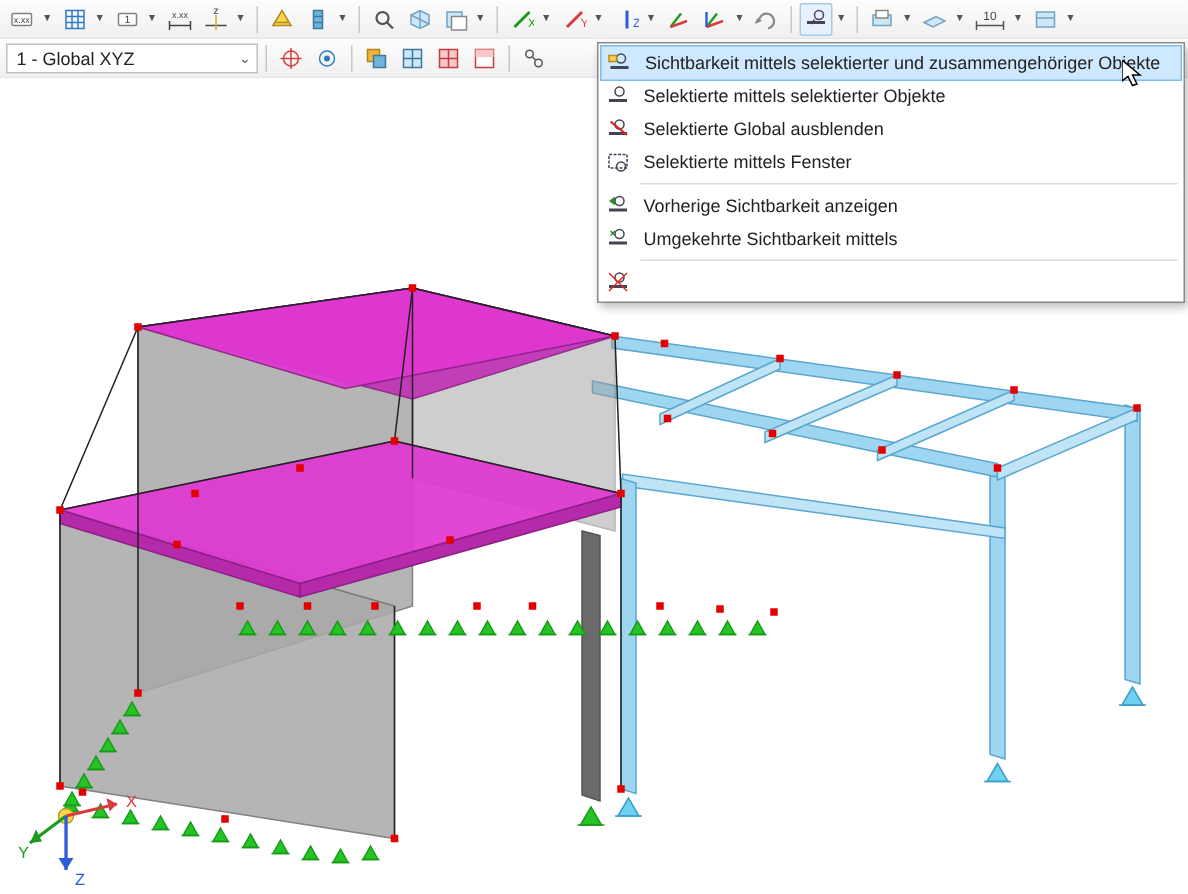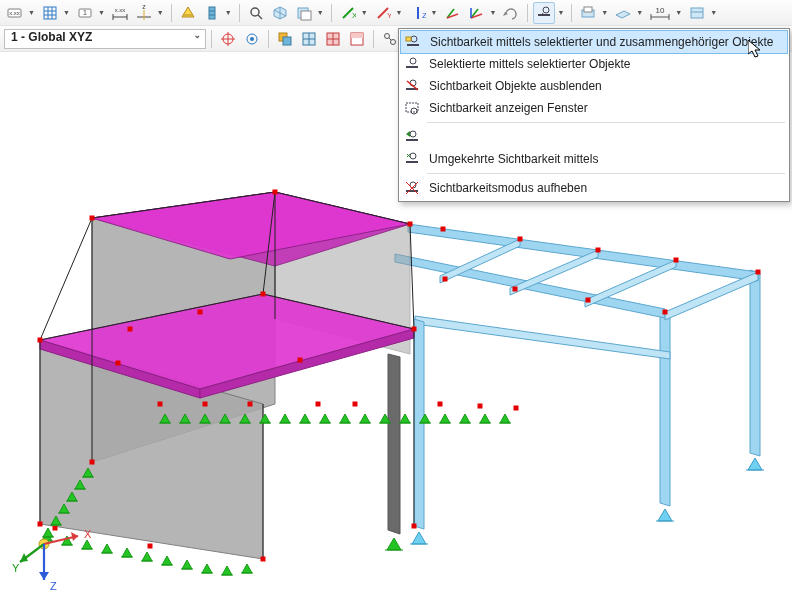--- a/index.html
+++ b/index.html
@@ -41,29 +41,29 @@
     border: 1px solid transparent;
     box-sizing: border-box;
     border-radius: 2px;
   }
   .drop-arrow {
     font-size: 7px;
     color: #555;
     padding: 0 2px 0 0;
   }
   .tselect {
-    width: 202px;
+    width: 168px;
     height: 20px;
     border: 1px solid #bfbfbf;
     background: #fff;
     display: flex;
+    align-items: center;
     justify-content: space-between;
     padding: 0 4px 0 6px;
     box-sizing: border-box;
-    font-weight: bold;
   }
   .tselect .arrow {
     font-size: 9px;
     color: #555;
   }
 
   
   .context-menu {
     position: absolute;
     top: 28px;
@@ -372,40 +372,41 @@
     <span class="mi-label">Selektierte mittels selektierter Objekte</span>
   </div>
   <div class="item">
     <span class="mi-icon">
         <svg width="16" height="16">
           <rect x="2" y="10" width="12" height="2" fill="#445"></rect>
           <circle cx="9" cy="5" r="3" fill="none" stroke="#445"></circle>
           <line x1="3" y1="3" x2="14" y2="12" stroke="#d22" stroke-width="1.5"></line>
         </svg>
       </span>
-    <span class="mi-label">Sichtbarkeit Objekte ausblenden</span>
+    <span class="mi-label">Selektierte Global ausblenden</span>
   </div>
   <div class="item">
     <span class="mi-icon">
         <svg width="16" height="16">
           <rect x="2" y="3" width="12" height="9" fill="none" stroke="#445" stroke-dasharray="2 1"></rect>
           <circle cx="10" cy="11" r="3" fill="none" stroke="#445"></circle>
         </svg>
       </span>
-    <span class="mi-label">Sichtbarkeit anzeigen Fenster</span>
+    <span class="mi-label">Selektierte mittels Fenster</span>
   </div>
   <div class="msep"></div>
   <div class="item">
     <span class="mi-icon">
         <svg width="16" height="16">
           <rect x="2" y="10" width="12" height="2" fill="#445"></rect>
           <circle cx="9" cy="5" r="3" fill="none" stroke="#445"></circle>
           <polygon points="2,5 6,2 6,8" fill="#2a8a2a"></polygon>
         </svg>
       </span>
+    <span class="mi-label">Vorherige Sichtbarkeit anzeigen</span>
   </div>
   <div class="item">
     <span class="mi-icon">
         <svg width="16" height="16">
           <rect x="2" y="10" width="12" height="2" fill="#445"></rect>
           <circle cx="9" cy="5" r="3" fill="none" stroke="#445"></circle>
           <path d="M3 3 L6 6 M6 3 L3 6" stroke="#2a8a2a"></path>
         </svg>
       </span>
     <span class="mi-label">Umgekehrte Sichtbarkeit mittels</span>
@@ -413,21 +414,20 @@
   <div class="msep"></div>
   <div class="item">
     <span class="mi-icon">
         <svg width="16" height="16">
           <rect x="2" y="10" width="12" height="2" fill="#445"></rect>
           <circle cx="9" cy="5" r="3" fill="none" stroke="#445"></circle>
           <line x1="2" y1="2" x2="14" y2="14" stroke="#d22"></line>
           <line x1="14" y1="2" x2="2" y2="14" stroke="#d22"></line>
         </svg>
       </span>
-    <span class="mi-label">Sichtbarkeitsmodus aufheben</span>
   </div>
 </div>
 
 <div class="cursor">
   <svg width="16" height="20">
       <polygon points="0,0 0,14 4,11 7,17 10,16 7,10 12,10" fill="#fff" stroke="#000" stroke-width="1"></polygon>
     </svg>
 </div>
 
 <div class="viewport">

